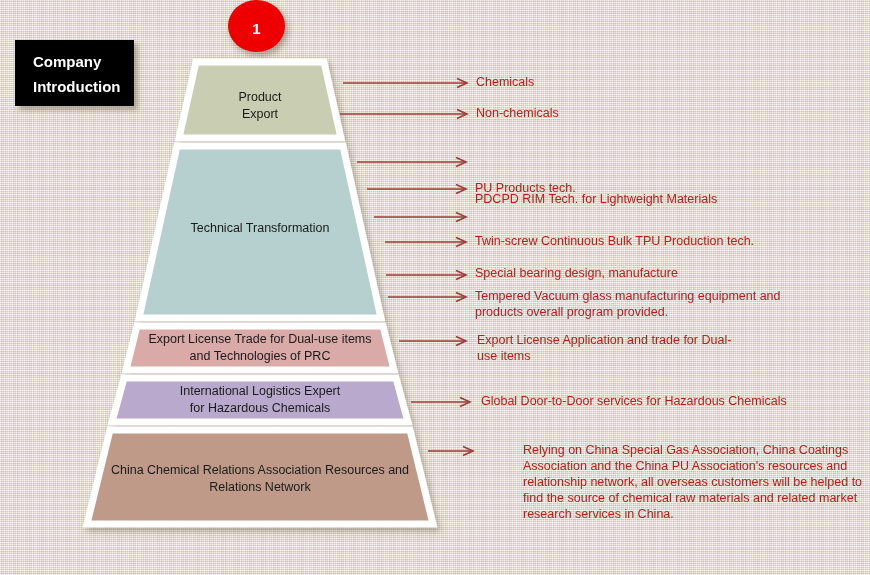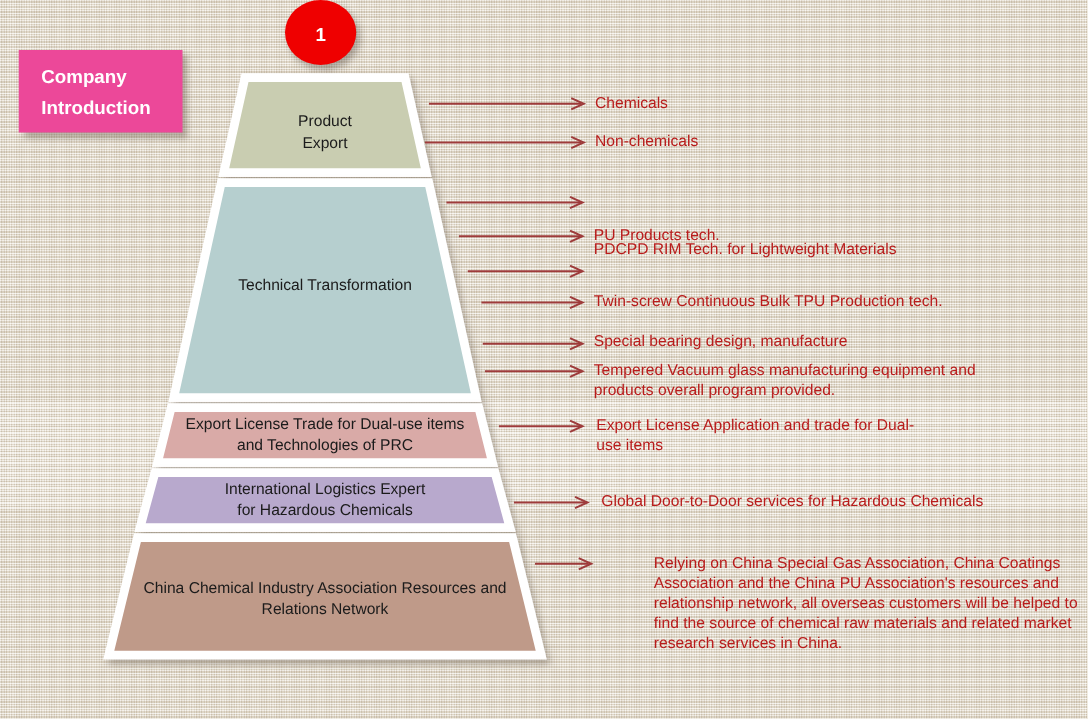--- a/index.html
+++ b/index.html
@@ -65,23 +65,23 @@
     font-weight: bold;
     line-height: 1;
     margin-top: 4px;
   }
 
   
   #title-box {
     position: absolute;
     left: 15px;
     top: 40px;
-    width: 131px;
+    width: 119px;
     height: 66px;
-    background: #ec4899;
+    background: #000000;
     box-shadow: 4px 4px 5px rgba(120,105,90,0.50);
     padding: 9px 0 0 18px;
     box-sizing: border-box;
   }
   #title-box div {
     color: #ffffff;
     font-size: 15px;
     font-weight: bold;
     line-height: 25px;
     white-space: nowrap;
@@ -215,21 +215,21 @@
     <div class="layer" style="top:368px; height:104px;">
       <svg width="400" height="104" viewBox="0 0 400 104">
         <defs>
           <filter id="sh5" x="-20%" y="-20%" width="150%" height="160%">
             <feDropShadow dx="3" dy="4" stdDeviation="3" flood-color="#7d7164" flood-opacity="0.5"></feDropShadow>
           </filter>
         </defs>
         <polygon points="50,4 350,4 373,98 27,98" fill="#bf9a89" stroke="#ffffff" stroke-width="7" stroke-linejoin="miter" filter="url(#sh5)"></polygon>
       </svg>
       <div class="layer-label" style="top:36px;">
-        <div>China Chemical Industry Association Resources and</div>
+        <div>China Chemical Relations Association Resources and</div>
         <div>Relations Network</div>
       </div>
     </div>
 
   </div>
 
   <div class="callout" style="left:343px; top:74px;">
     <svg class="arrow" width="127" height="12" viewBox="0 0 127 12">
       <line x1="0" y1="6" x2="122" y2="6" stroke="#9e3b3b" stroke-width="1.6"></line>
       <polyline points="114,1.5 124,6 114,10.5" fill="none" stroke="#9e3b3b" stroke-width="1.6"></polyline>

